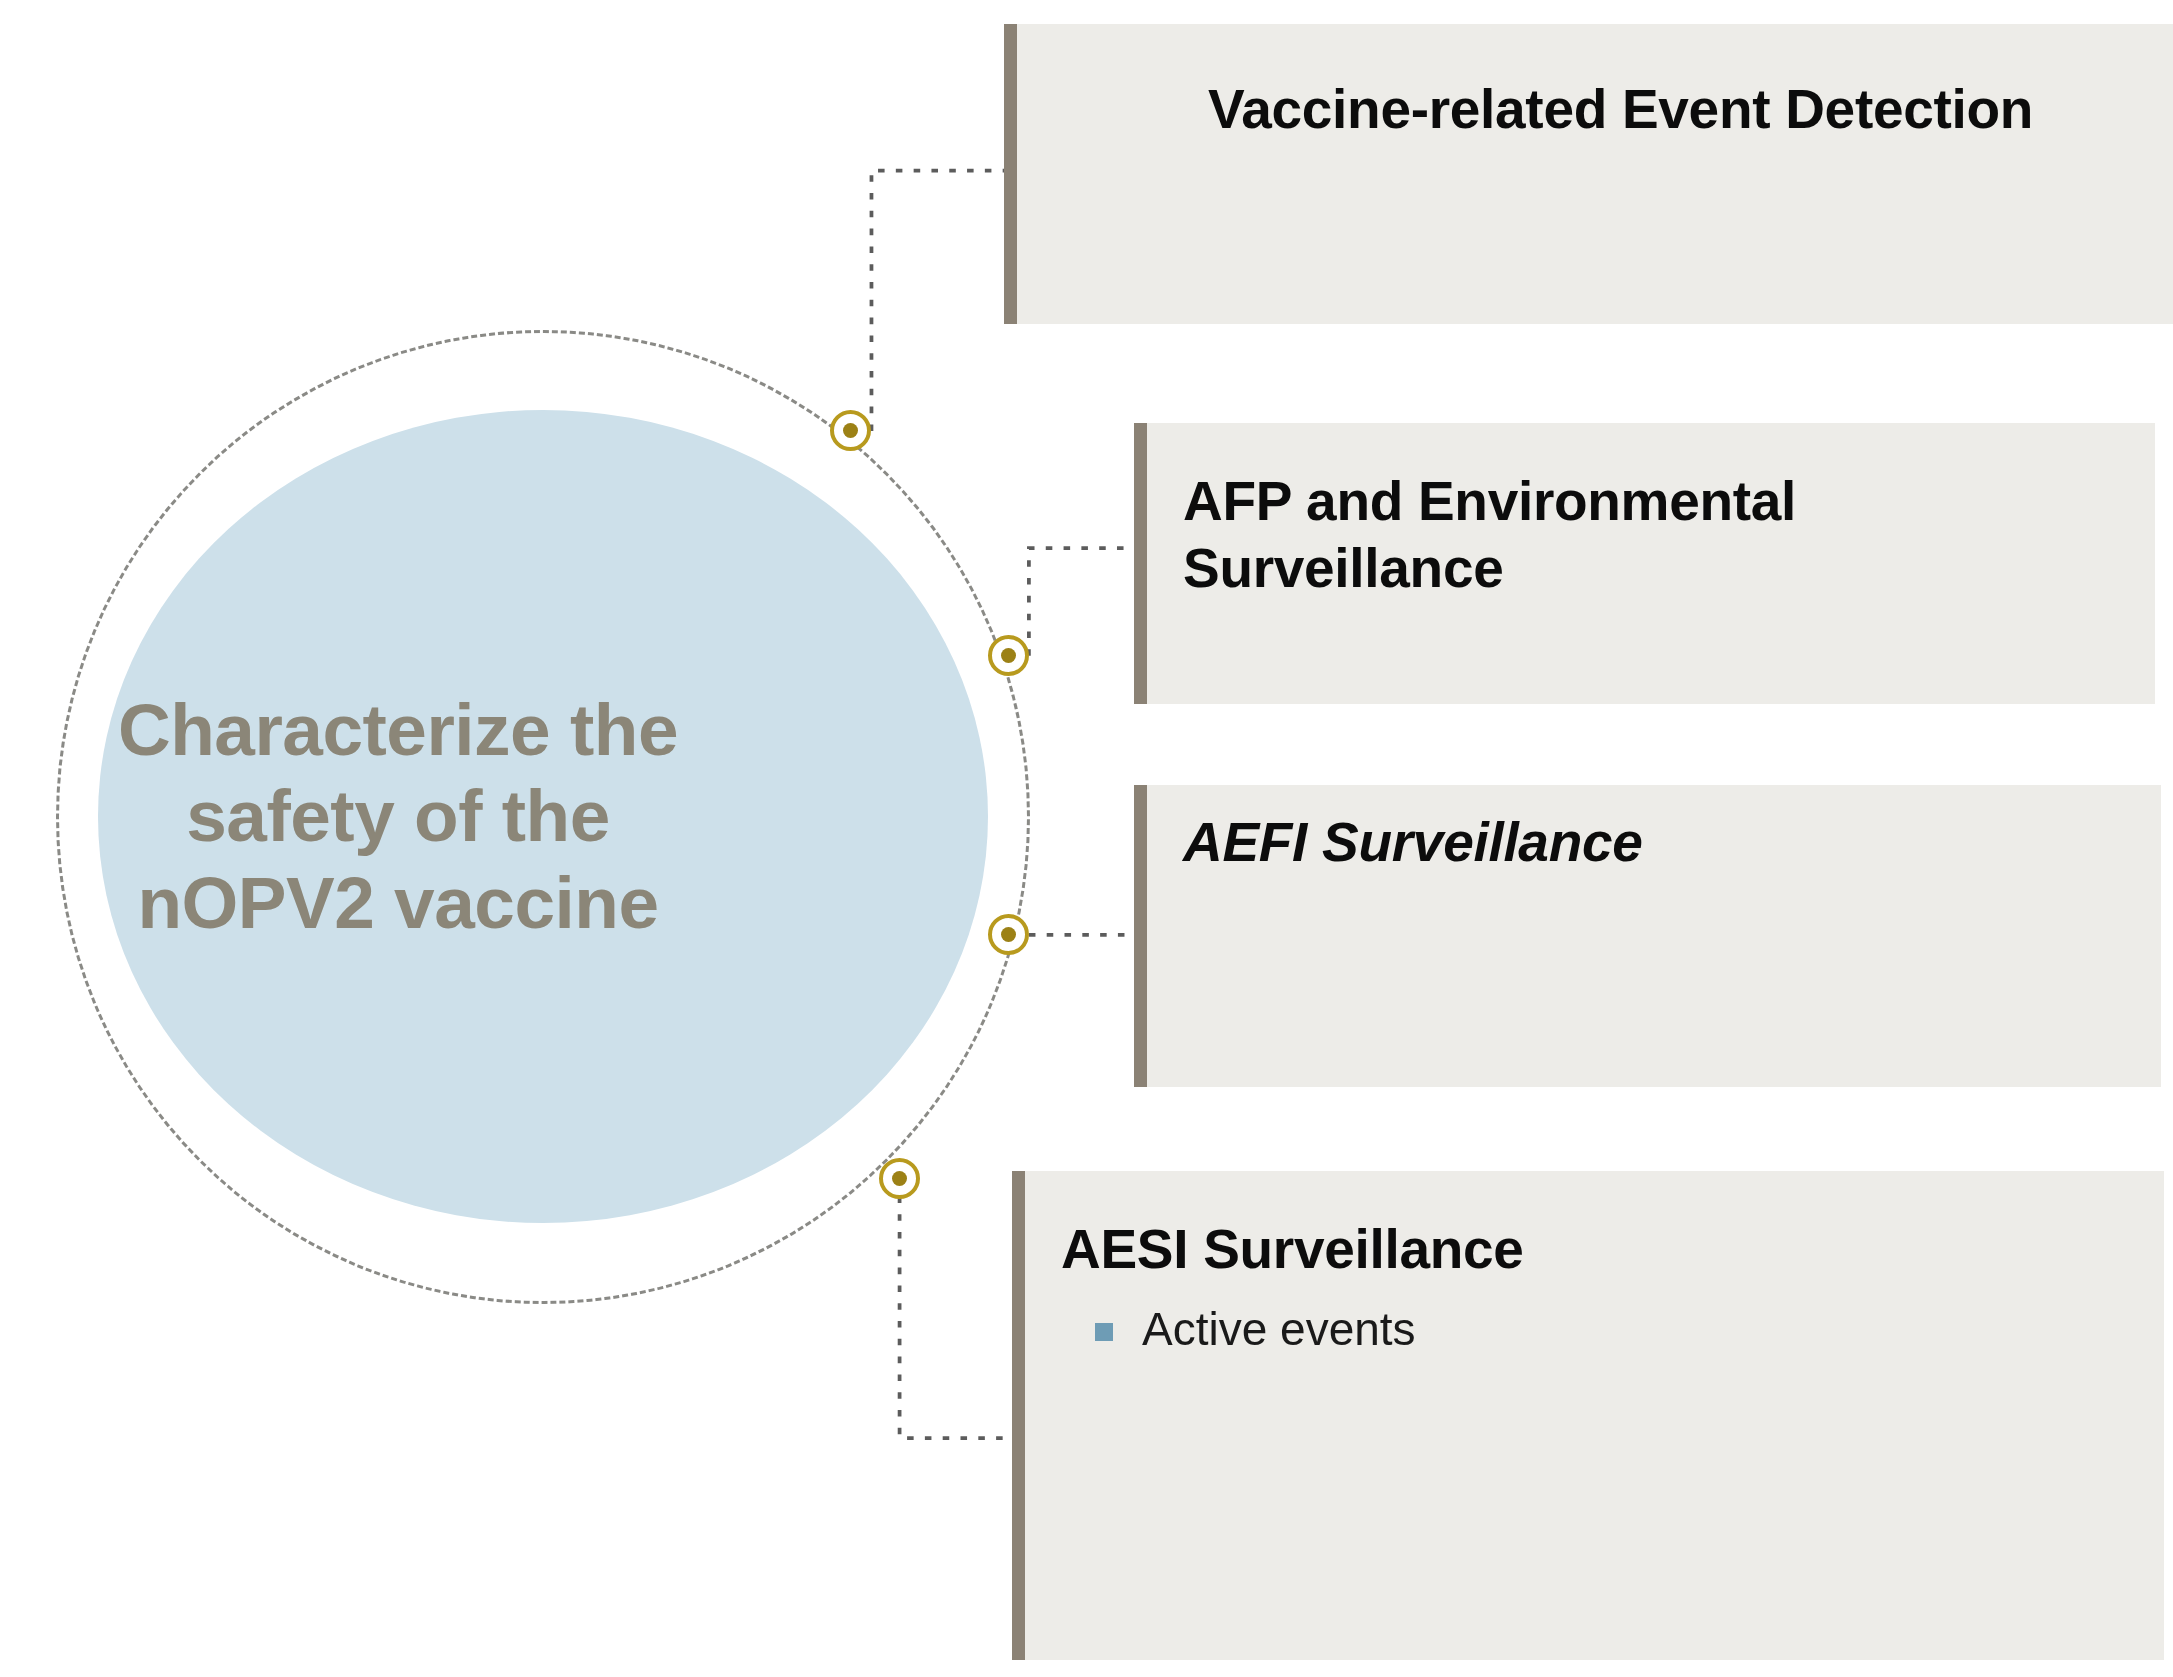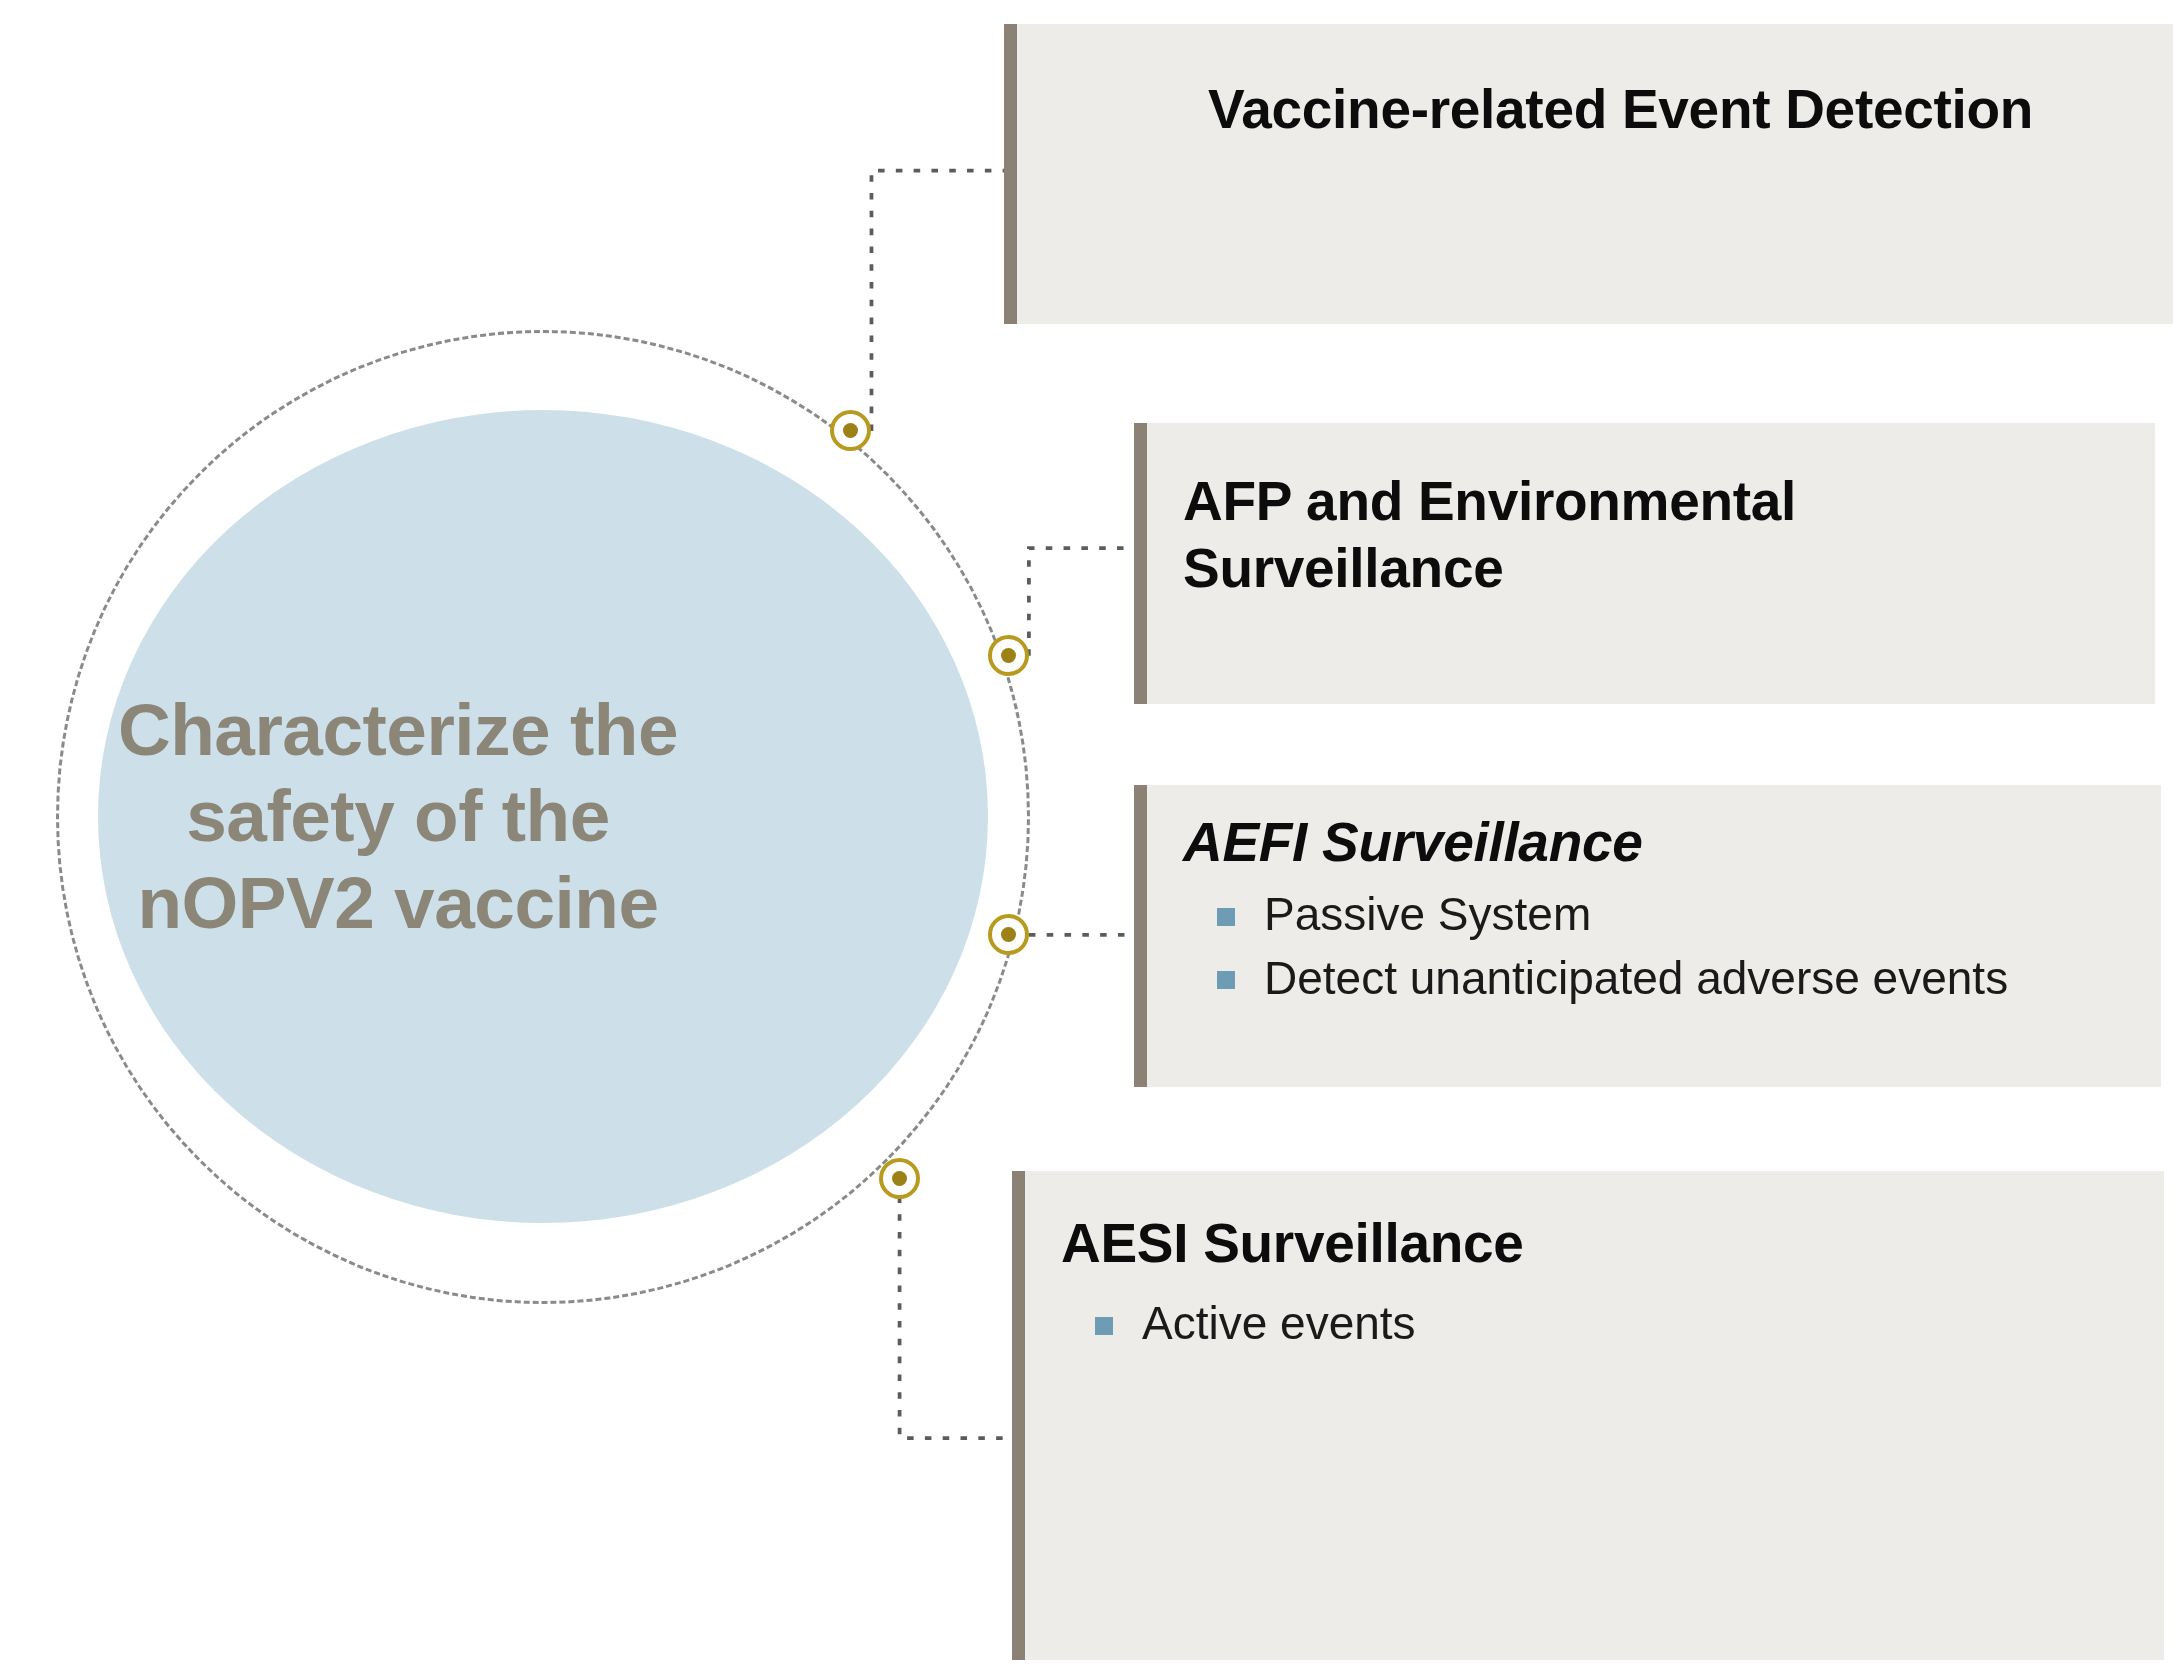--- a/index.html
+++ b/index.html
@@ -127,21 +127,21 @@
     height: 18px;
     background: #6e9cb5;
   }
 
   
   #panel-1 { left: 1004px; top: 24px;  width: 1216px; min-height: 300px; text-align: center; }
   #panel-2 { left: 1134px; top: 423px; width: 1021px; min-height: 281px; }
   #panel-3 { left: 1134px; top: 785px; width: 1027px; min-height: 302px; }
   #panel-4 { left: 1012px; top: 1171px; width: 1152px; min-height: 489px; padding-top: 39px; }
 
-  #panel-4 .panel-title { margin-bottom: 17px; }
+  #panel-4 .panel-title { margin-bottom: 17px; margin-top: 6px; }
   #panel-1 .panel-title { margin-top: 28px; }
   #panel-2 .panel-title { margin-top: 20.6px; }
 </style>
 </head>
 <body>
 
 <div id="diagram">
 
   <svg id="connectors" viewBox="0 0 2320 1790" preserveAspectRatio="none">
     <polyline points="930,460 930,182 1072,182" fill="none" stroke="#5c5c5c" stroke-width="4" stroke-dasharray="7 12"></polyline>
@@ -163,24 +163,20 @@
   <div class="panel" id="panel-1">
     <div class="panel-title">Vaccine-related  Event Detection</div>
   </div>
 
   <div class="panel" id="panel-2">
     <div class="panel-title">AFP and Environmental Surveillance</div>
   </div>
 
   <div class="panel" id="panel-3">
     <div class="panel-title tight">AEFI Surveillance</div>
-    <ul class="bullets">
-      <li>Passive System</li>
-      <li>Detect unanticipated adverse events</li>
-    </ul>
   </div>
 
   <div class="panel" id="panel-4">
     <div class="panel-title">AESI Surveillance</div>
     <ul class="bullets">
       <li>Active events</li>
     </ul>
   </div>
 
 </div>

